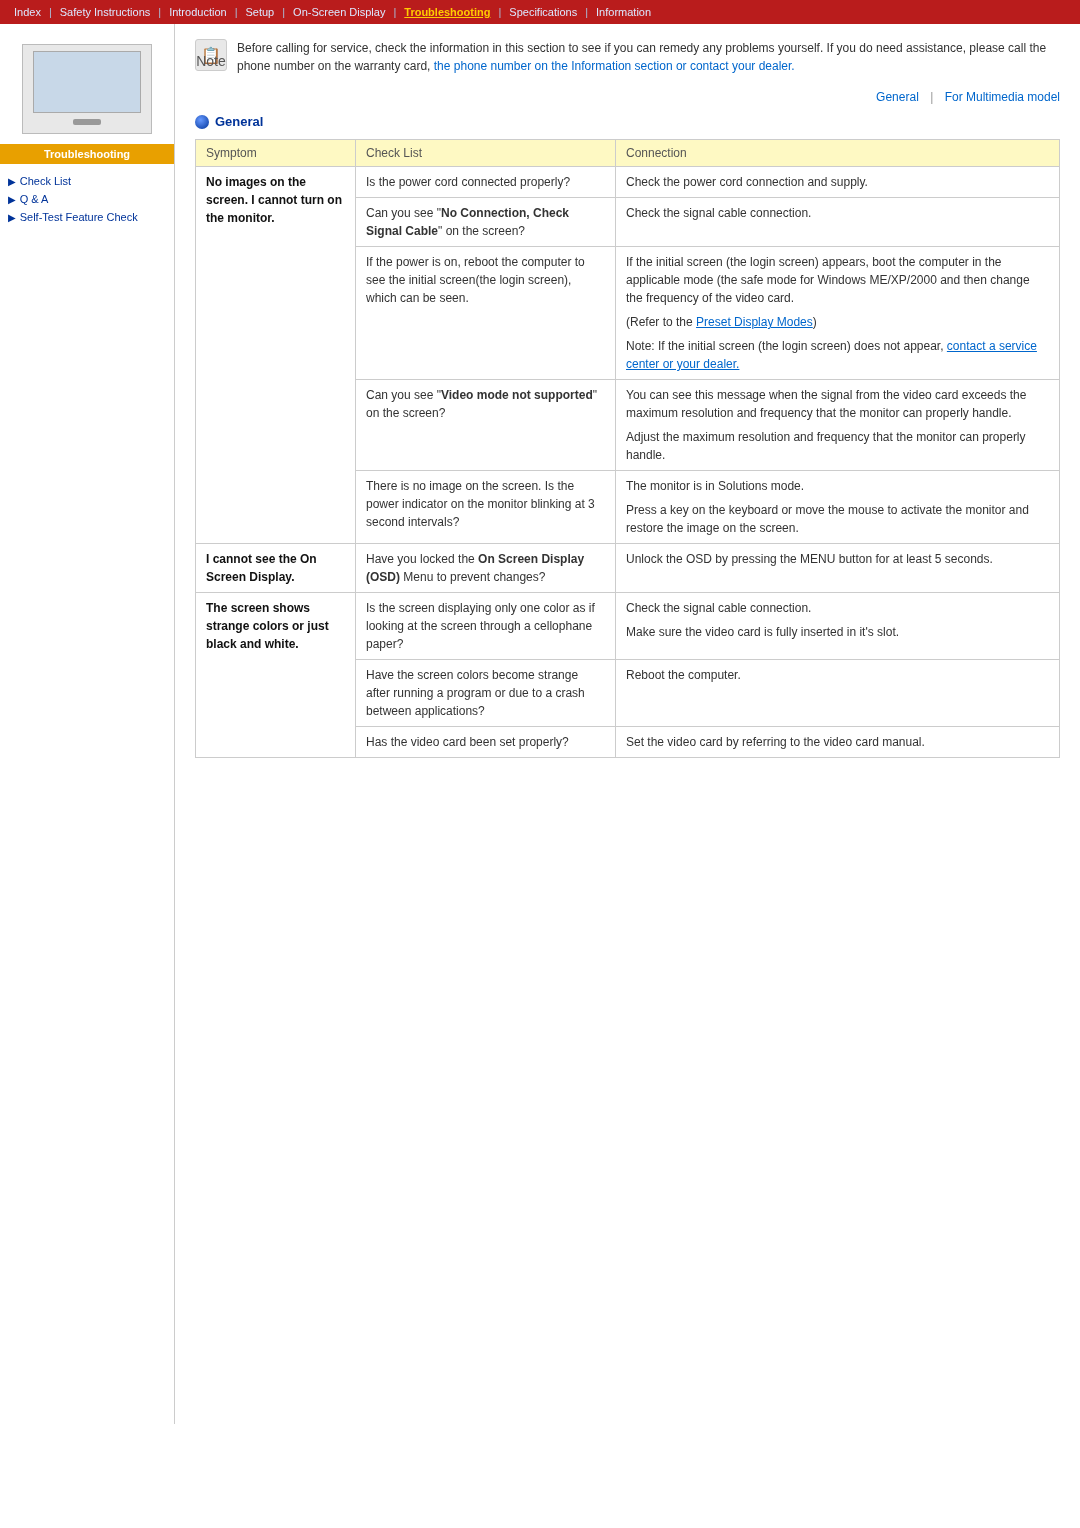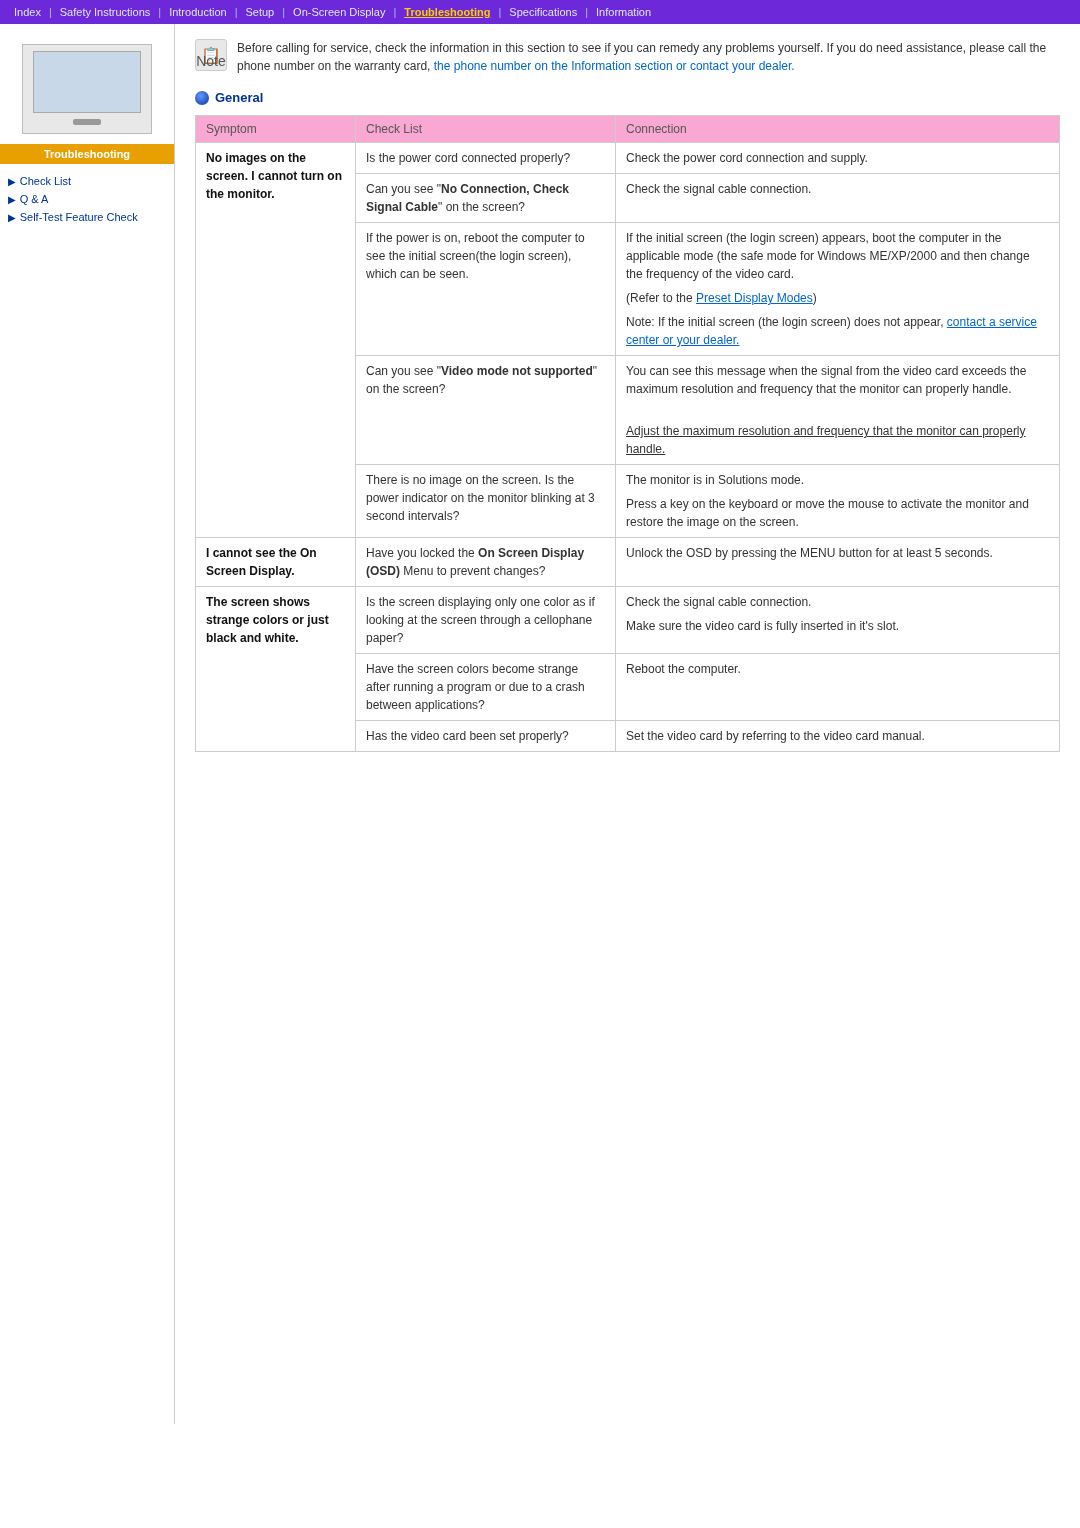--- a/index.html
+++ b/index.html
@@ -1,20 +1,20 @@
 <!DOCTYPE html>
 <html><head>
   <meta charset="utf-8">
   <style>
     * { margin: 0; padding: 0; box-sizing: border-box; }
     body { font-family: Arial, Helvetica, sans-serif; font-size: 12px; background: #fff; color: #333; width: 1080px; }
 
     
     #top-nav {
-      background: #6d28d9;
+      background: #b91c1c;
       padding: 4px 8px;
       display: flex;
       align-items: center;
       gap: 0;
       font-size: 11px;
       color: #fff;
     }
     .nav-item {
       color: #dce8ff;
       text-decoration: none;
@@ -170,21 +170,21 @@
       display: inline-block;
     }
 
     
     #troubleshoot-table {
       width: 100%;
       border-collapse: collapse;
       font-size: 12px;
     }
     #troubleshoot-table th {
-      background: #f9a8d4;
+      background: #fef9c3;
       border: 1px solid #ccc;
       padding: 6px 10px;
       color: #555;
       font-weight: normal;
       text-align: left;
     }
     #troubleshoot-table td {
       border: 1px solid #ccc;
       padding: 6px 10px;
       vertical-align: top;
@@ -250,20 +250,25 @@
     <div id="note-box">
       <div id="note-icon">
         <span style="font-size:16px;">📋</span>
         <span id="note-label">Note</span>
       </div>
       <div id="note-text">
         Before calling for service, check the information in this section to see if you can remedy any problems yourself. If you do need assistance, please call the phone number on the warranty card, <span class="link-text">the phone number on the Information section or contact your dealer.</span>
       </div>
     </div>
 
+    <div id="tab-links">
+      <a>General</a>
+      <span class="tab-sep">|</span>
+      <a>For Multimedia model</a>
+    </div>
 
     <div class="section-heading">
       <span class="section-dot"></span>
       <span>General</span>
     </div>
 
     <table id="troubleshoot-table">
       <thead>
         <tr>
           <th class="symptom-cell">Symptom</th>
@@ -290,21 +295,21 @@
             <p>If the initial screen (the login screen) appears, boot the computer in the applicable mode (the safe mode for Windows ME/XP/2000 and then change the frequency of the video card.</p>
             <p style="margin-top:6px;">(Refer to the <a class="link-blue">Preset Display Modes</a>)</p>
             <p style="margin-top:6px;">Note: If the initial screen (the login screen) does not appear, <a class="link-blue">contact a service center or your dealer.</a></p>
           </td>
         </tr>
 
         <tr>
           <td class="checklist-cell">Can you see "<span class="bold-text">Video mode not supported</span>" on the screen?</td>
           <td class="solutions-cell">
             <p>You can see this message when the signal from the video card exceeds the maximum resolution and frequency that the monitor can properly handle.</p>
-            <p style="margin-top:24px;text-decoration:underline;">Adjust the maximum resolution and frequency that the monitor can properly handle.</p>
+            <p style="margin-top:6px;">Adjust the maximum resolution and frequency that the monitor can properly handle.</p>
           </td>
         </tr>
 
         <tr>
           <td class="checklist-cell">There is no image on the screen. Is the power indicator on the monitor blinking at 3 second intervals?</td>
           <td class="solutions-cell">
             <p>The monitor is in Solutions mode.</p>
             <p style="margin-top:6px;">Press a key on the keyboard or move the mouse to activate the monitor and restore the image on the screen.</p>
           </td>
         </tr>

